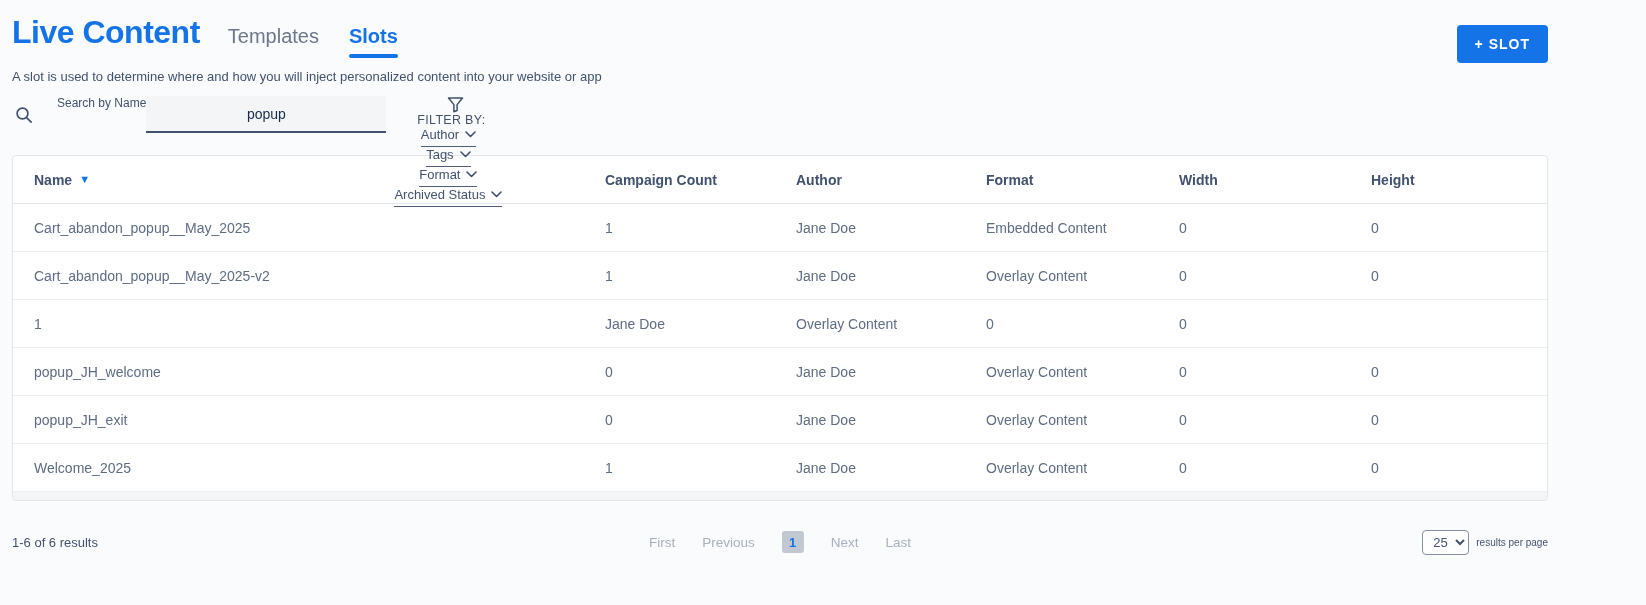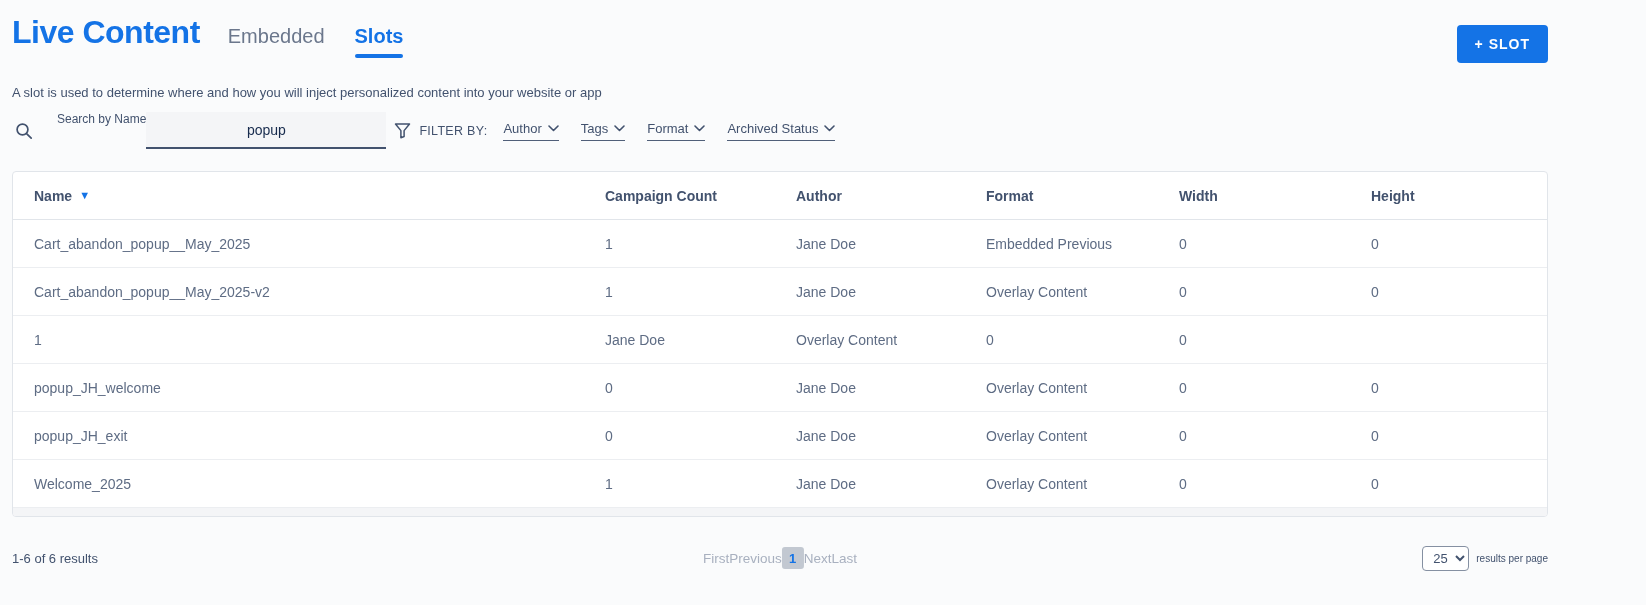--- a/index.html
+++ b/index.html
@@ -22,34 +22,34 @@
   .tab.active::after {
     content: ""; position: absolute; left: 0; right: 0; bottom: 0;
     height: 4px; background: #1473E6; border-radius: 2px;
   }
   .slot-button {
     background: #1473E6; color: #FFFFFF; border: none; border-radius: 4px;
     font-family: "Liberation Sans", sans-serif;
     font-size: 14px; font-weight: 700; letter-spacing: 1px;
     padding: 11px 18px; margin-top: 11px; cursor: pointer;
   }
-  .subtitle { font-size: 13px; color: #42526E; margin-top: 22px; }
+  .subtitle { font-size: 13px; color: #42526E; margin-top: 6px; }
 
   
   .search-row { display: flex; align-items: flex-end; margin-top: 12px; }
   .search-icon-wrap { width: 33px; height: 37px; display: flex; align-items: center; justify-content: flex-start; padding-left: 3px; }
   .search-field { display: flex; flex-direction: row; }
   .search-label { font-size: 12px; color: #42526E; margin: 0 0 5px 12px; }
   .search-input {
     width: 240px; height: 37px; background: #F4F5F7;
     border: none; border-bottom: 2px solid #42526E;
     font-family: "Liberation Sans", sans-serif;
     font-size: 14px; color: #172B4D; padding: 0 10px; outline: none; text-align: center;
   }
-  .filters { display: flex; align-items: center; height: 37px; margin-left: 8px; }
+  .filters { display: flex; align-items: center; height: 37px; margin-left: 8px; flex-direction: column; }
   .filter-funnel { display: flex; align-items: center; margin: 0 8px 0 0; }
   .filter-by-label { font-size: 12.5px; color: #42526E; letter-spacing: 0.3px; margin-right: 16px; }
   .filter-item {
     display: flex; align-items: center; gap: 6px;
     font-size: 13px; color: #42526E; cursor: pointer;
     border-bottom: 1px solid #505F79; padding-bottom: 4px; margin-right: 22px;
   }
   .chev { display: inline-flex; }
 
   
@@ -67,21 +67,21 @@
   .sort-arrow { color: #1473E6; font-size: 11px; line-height: 1; }
   .row { height: 48px; border-bottom: 1px solid #ECEEF1; cursor: pointer; }
   .td { font-size: 14px; color: #5E6C84; white-space: nowrap; overflow: hidden; text-overflow: ellipsis; }
   .table-footer { height: 8px; background: #F4F5F7; }
 
   
   .pagination { position: relative; display: flex; align-items: center; justify-content: space-between; margin-top: 28px; height: 26px; }
   .results-summary { font-size: 13px; color: #42526E; }
   .page-buttons {
     position: absolute; left: 50%; transform: translateX(-50%);
-    display: flex; align-items: center; 
+    display: flex; align-items: center; gap: 27px;
   }
   .page-btn { font-size: 13.5px; color: #A8B0BF; background: none; border: none; font-family: "Liberation Sans", sans-serif; cursor: default; }
   .page-current {
     width: 22px; height: 22px; background: #C2C8D1; border-radius: 3px;
     color: #1473E6; font-size: 13px; font-weight: 700;
     display: flex; align-items: center; justify-content: center; cursor: pointer;
   }
   .per-page { display: flex; align-items: center; gap: 7px; }
   .per-page-select {
     width: 47px; height: 25px; font-size: 13px; color: #42526E;
@@ -92,21 +92,21 @@
 </style>
 </head>
 <body>
 
 <div class="page">
 
   <div class="header-row">
     <div class="title-tabs">
       <div class="page-title">Live Content</div>
       <div class="tabs">
-        <div class="tab">Embedded</div>
+        <div class="tab">Templates</div>
         <div class="tab active">Slots</div>
       </div>
     </div>
     <button class="slot-button">+ SLOT</button>
   </div>
   <div class="subtitle">A slot is used to determine where and how you will inject personalized content into your website or app</div>
 
   <div class="search-row">
     <div class="search-icon-wrap">
       <svg width="18" height="18" viewBox="0 0 18 18" fill="none">
@@ -171,21 +171,21 @@
       <div class="th">Author</div>
       <div class="th">Format</div>
       <div class="th">Width</div>
       <div class="th">Height</div>
     </div>
 
     <div class="tr row">
       <div class="td">Cart_abandon_popup__May_2025</div>
       <div class="td">1</div>
       <div class="td">Jane Doe</div>
-      <div class="td">Embedded Previous</div>
+      <div class="td">Embedded Content</div>
       <div class="td">0</div>
       <div class="td">0</div>
     </div>
     <div class="tr row">
       <div class="td">Cart_abandon_popup__May_2025-v2</div>
       <div class="td">1</div>
       <div class="td">Jane Doe</div>
       <div class="td">Overlay Content</div>
       <div class="td">0</div>
       <div class="td">0</div>

